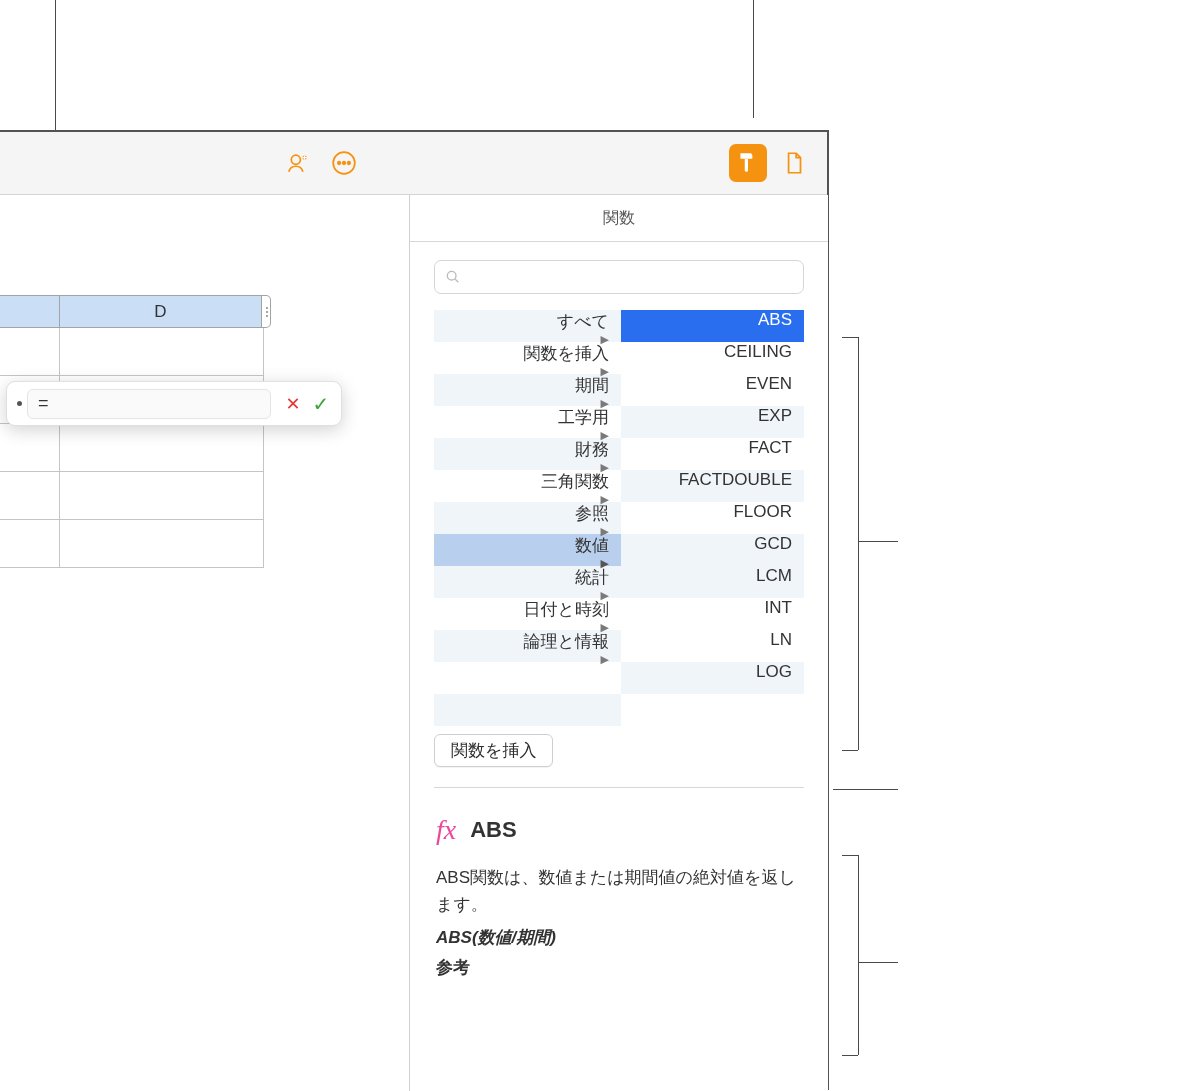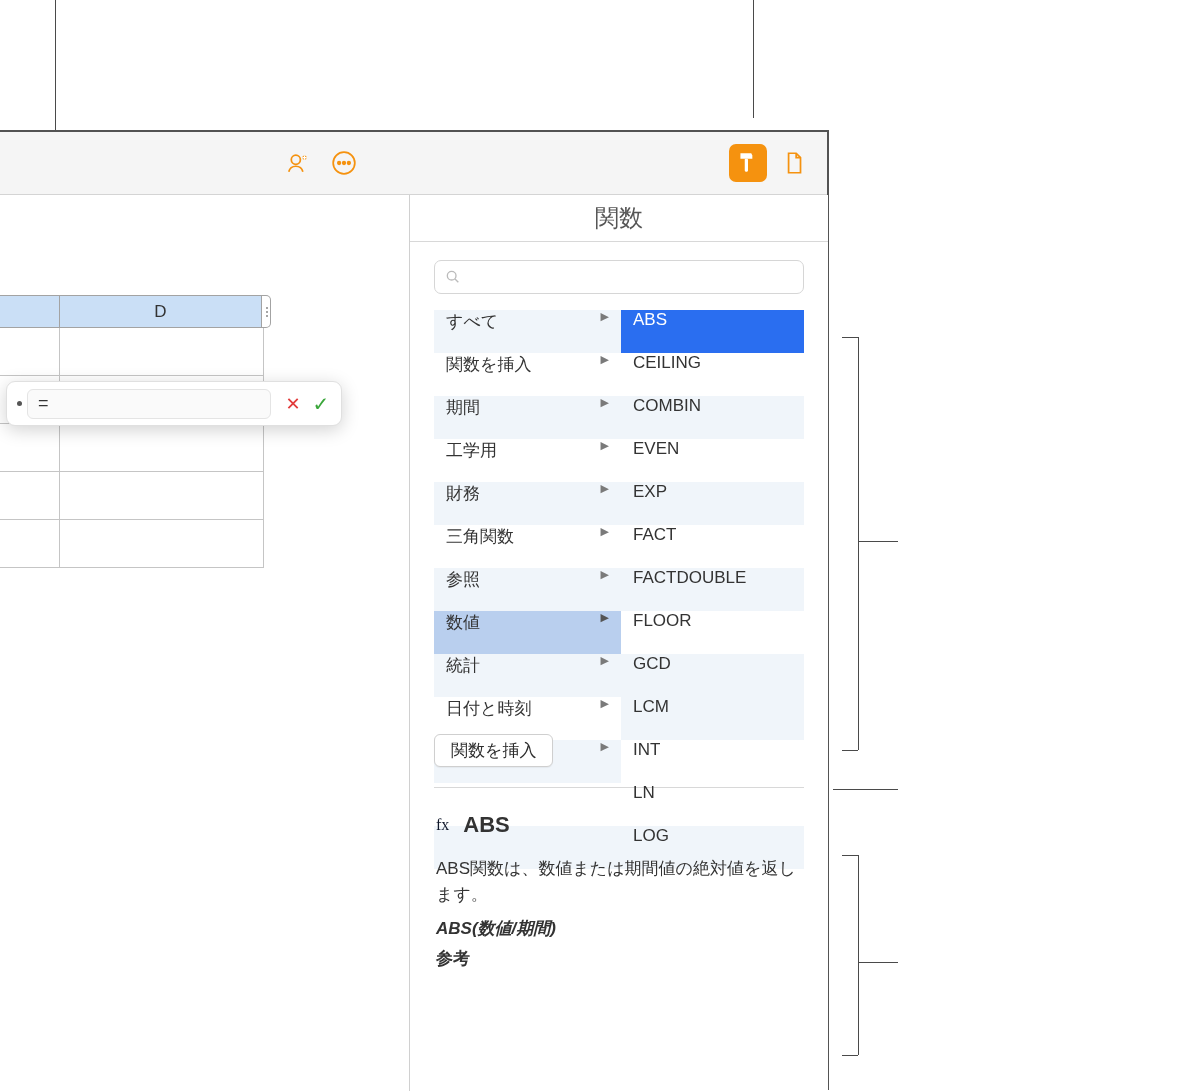--- a/index.html
+++ b/index.html
@@ -146,21 +146,21 @@
       border-left: 1px solid #d0d0d0;
       background: #fff;
       overflow: hidden;
     }
     .sidebar-title {
       height: 47px;
       border-bottom: 1px solid #d8d8d8;
       display: flex;
       align-items: center;
       justify-content: center;
-      font-size: 24px;
+      font-size: 16px;
       color: #555;
     }
     .search-wrap { padding: 18px 24px 16px; }
     .search-field {
       width: 100%;
       height: 34px;
       border: 1px solid #d6d6d6;
       border-radius: 7px;
       background: #fff;
       display: flex;
@@ -169,26 +169,27 @@
       color: #bbb;
     }
     .browser {
       display: flex;
       margin: 0 24px;
       height: 414px;
     }
     .cat-col { width: 187px; }
     .fn-col { flex: 1; }
     .row-item {
-      height: 43px;
-      display: flex;
-      align-items: flex-start;
+      height: 32px;
+      display: flex;
+      align-items: flex-end;
       padding: 0 12px;
       font-size: 17px;
       color: #333;
+      flex-direction: column;
     }
     .row-item.even { background: #f0f5fa; }
     .cat-item.selected { background: #b9cfee; font-weight: 500; }
     .fn-item.selected { background: #2a6ef0; color: #fff; }
     .cat-item { justify-content: space-between; }
     .cat-arrow { color: #7a7a7a; font-size: 11px; }
     .cat-item.selected .cat-arrow { color: #555; }
     .insert-wrap { display: flex; padding: 10px 24px 20px; }
     .insert-btn {
       background: #fff;
@@ -201,21 +202,21 @@
       cursor: pointer;
     }
     .divider { height: 1px; background: #d8d8d8; margin: 0 24px; }
     .help {
       padding: 20px 26px;
       font-size: 17px;
       color: #333;
       line-height: 1.55;
     }
     .help-head { display: flex; align-items: center; margin-bottom: 14px; }
-    .help-fx { font-family: Georgia, serif; font-size: 16px; color: #0f172a; margin-right: 14px; }
+    .help-fx { font-family: Georgia, serif; font-style: italic; font-size: 28px; color: #ec4899; margin-right: 14px; }
     .help-title { font-size: 22px; font-weight: 700; }
     .help-desc { margin-bottom: 7px; }
     .help-syn { font-weight: 700; margin-bottom: 4px; font-style: italic; }
     .help-list { list-style: disc; padding-left: 22px; margin-bottom: 16px; }
     .help-list b { font-weight: 700; }
     .help-ref { font-weight: 700; }
     
     .callout-line {
       position: absolute;
       background: #4a4a4a;
@@ -369,21 +370,20 @@
           <div class="row-item cat-item even">
             <span>論理と情報</span>
             <span class="cat-arrow">▶</span>
           </div>
           <div class="row-item"></div>
           <div class="row-item even"></div>
         </div>
       <div class="fn-col" id="fn-list">
           <div class="row-item fn-item even selected">ABS</div>
           <div class="row-item fn-item">CEILING</div>
-          <div class="row-item fn-item even">COMBIN</div>
           <div class="row-item fn-item">EVEN</div>
           <div class="row-item fn-item even">EXP</div>
           <div class="row-item fn-item">FACT</div>
           <div class="row-item fn-item even">FACTDOUBLE</div>
           <div class="row-item fn-item">FLOOR</div>
           <div class="row-item fn-item even">GCD</div>
           <div class="row-item fn-item even">LCM</div>
           <div class="row-item fn-item">INT</div>
           <div class="row-item fn-item">LN</div>
           <div class="row-item fn-item even">LOG</div>

